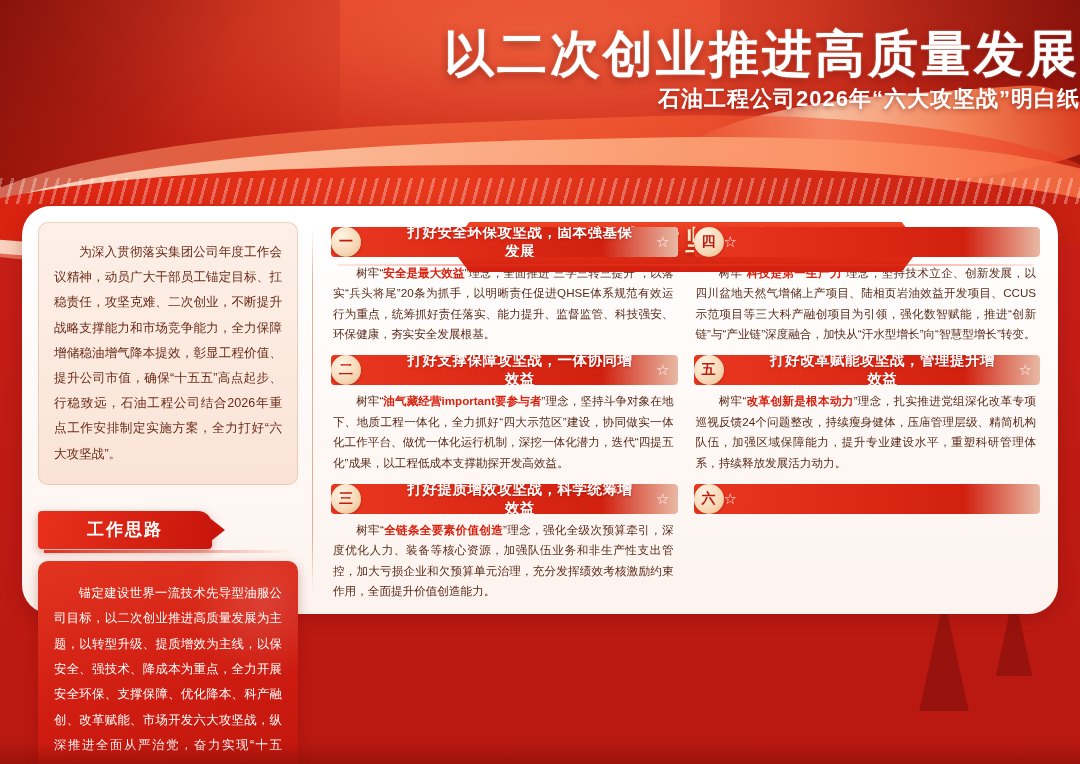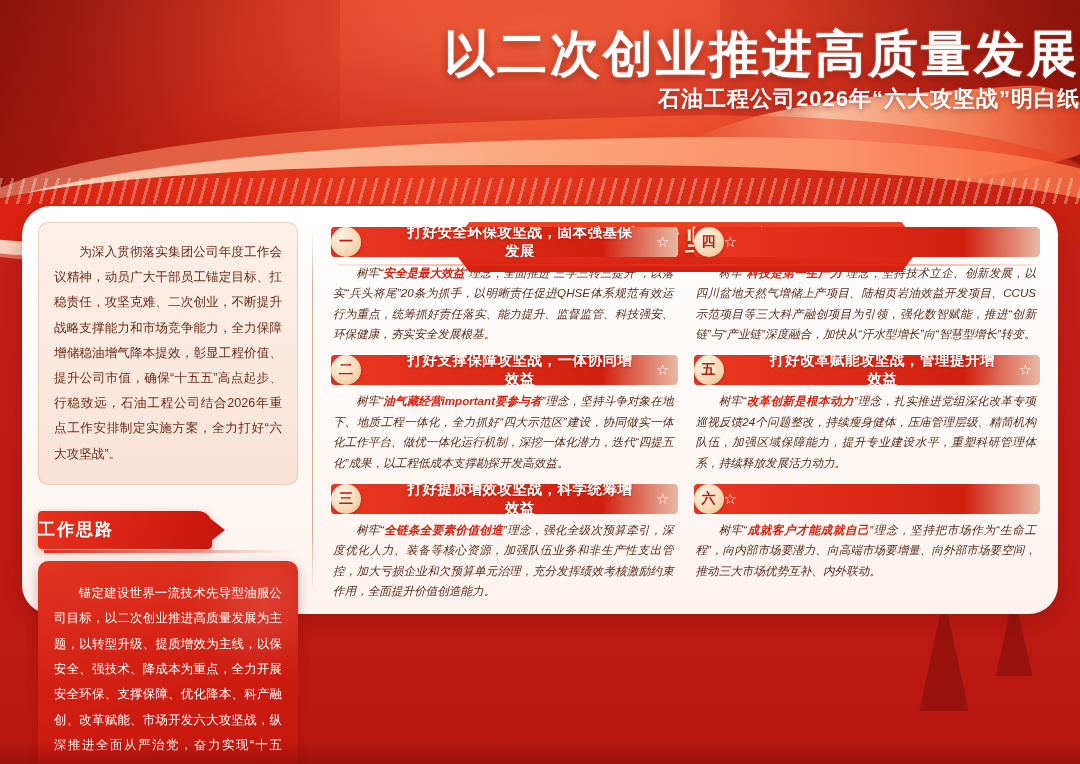--- a/index.html
+++ b/index.html
@@ -156,21 +156,21 @@
     height: 40px;
   }
   .think-banner {
     position: absolute;
     left: 0; top: 0;
     width: 174px; height: 38px;
     background: linear-gradient(100deg, #e8301c 0%, #c9160c 100%);
     border-radius: 4px 14px 4px 4px;
     display: flex;
     align-items: center;
-    justify-content: flex-start;
+    justify-content: center;
     box-shadow: 0 3px 8px rgba(140,20,10,0.35);
   }
   .think-banner::after {
     content: "";
     position: absolute;
     right: -13px; top: 8px;
     border-top: 11px solid transparent;
     border-bottom: 11px solid transparent;
     border-left: 14px solid #c9160c;
   }
@@ -333,21 +333,20 @@
     flex: 0 0 auto;
   }
   .task-body {
     margin-top: 6px;
     font-size: 11.6px;
     line-height: 1.78;
     color: #5a2a19;
     text-align: justify;
     text-indent: 2em;
     padding: 0 4px 0 2px;
-    font-style: italic;
   }
   .task-body .hl {
     color: #d8220f;
     font-weight: bold;
   }
   
   .bottom-edge {
     position: absolute;
     left: 0; bottom: 0;
     width: 1080px; height: 22px;
@@ -461,21 +460,20 @@
           </div>
           <div class="task-body"><span>树牢“</span><span class="hl">全链条全要素价值创造</span><span>”理念，强化全级次预算牵引，深度优化人力、装备等核心资源，加强队伍业务和非生产性支出管控，加大亏损企业和欠预算单元治理，充分发挥绩效考核激励约束作用，全面提升价值创造能力。</span></div>
         </div>
 
         <div class="task-card">
           <div class="task-head">
             <div class="task-head-bg"></div>
             <div class="task-num">六</div>
             <div class="task-star">☆</div>
           </div>
-          <div class="task-body"><span>树牢“</span><span class="hl">成就客户才能成就自己</span><span>”理念，坚持把市场作为“生命工程”，向内部市场要潜力、向高端市场要增量、向外部市场要空间，推动三大市场优势互补、内外联动。</span></div>
         </div>
 
       </div>
     </div>
   </div>
 
   <div class="bottom-edge"></div>
 </div>
 
 </body></html>

